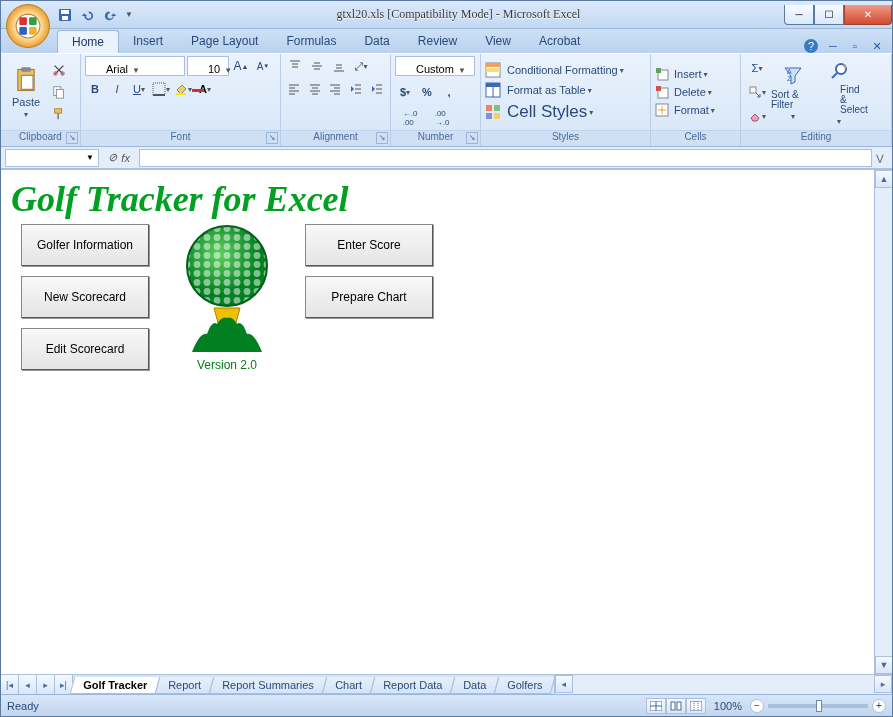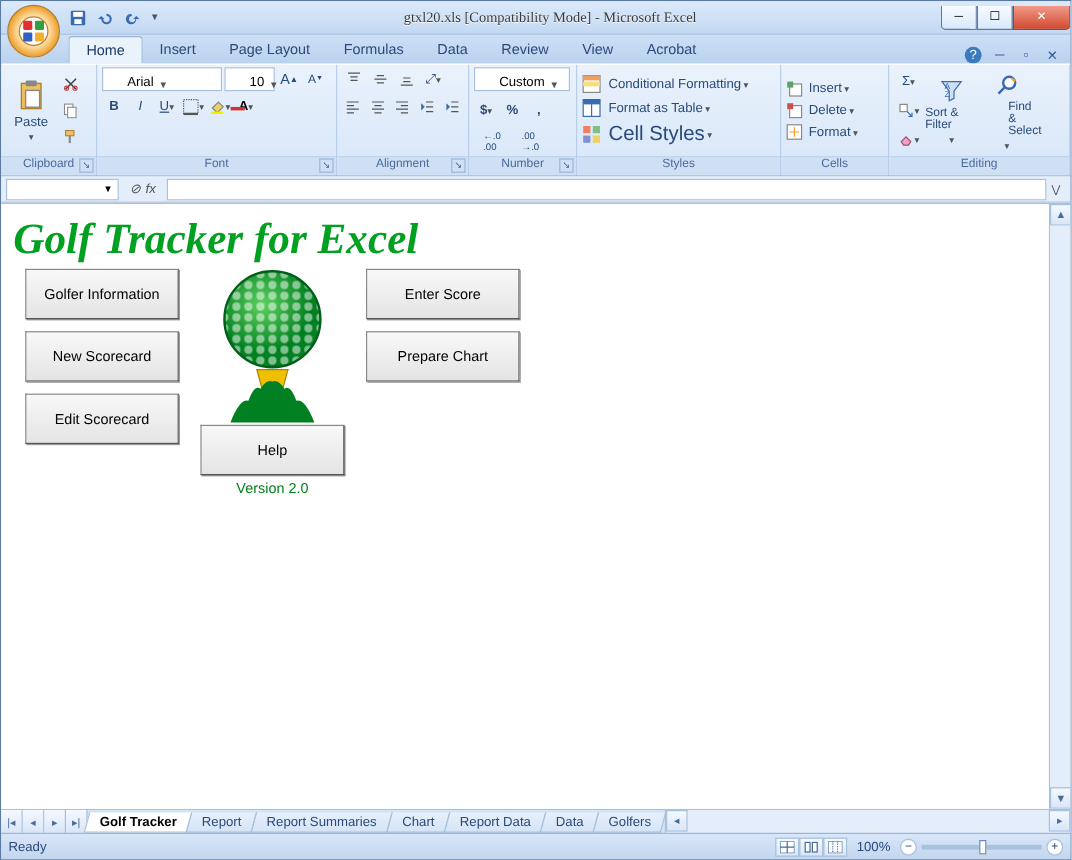--- a/index.html
+++ b/index.html
@@ -474,21 +474,20 @@
                   <stop offset="0%" stop-color="#60d060"></stop>
                   <stop offset="100%" stop-color="#008020"></stop>
                 </radialGradient>
             </defs>
             <circle cx="55" cy="42" r="40" fill="url(#ballg)"></circle>
             <circle cx="55" cy="42" r="40" fill="url(#dimples)" fill-opacity="0.5"></circle>
             <circle cx="55" cy="42" r="40" fill="none" stroke="#006018" stroke-width="2"></circle>
             <path d="M42 84 h26 l-6 22 h-14 z" fill="#f0c000" stroke="#b08000"></path>
             <path d="M20 128 q8-20 15-18 q5-14 10-10 q5-8 10-6 q5-2 10 6 q5-4 10 10 q7-2 15 18 z" fill="#008020"></path>
           </svg>
-          <div class="gbtn help">Help</div>
           <div class="version">Version 2.0</div>
         </div>
         <div class="gcol">
           <div class="gbtn">Enter Score</div>
           <div class="gbtn">Prepare Chart</div>
         </div>
       </div>
     </div>
     <div class="vscroll">
       <div class="arr">▲</div>

